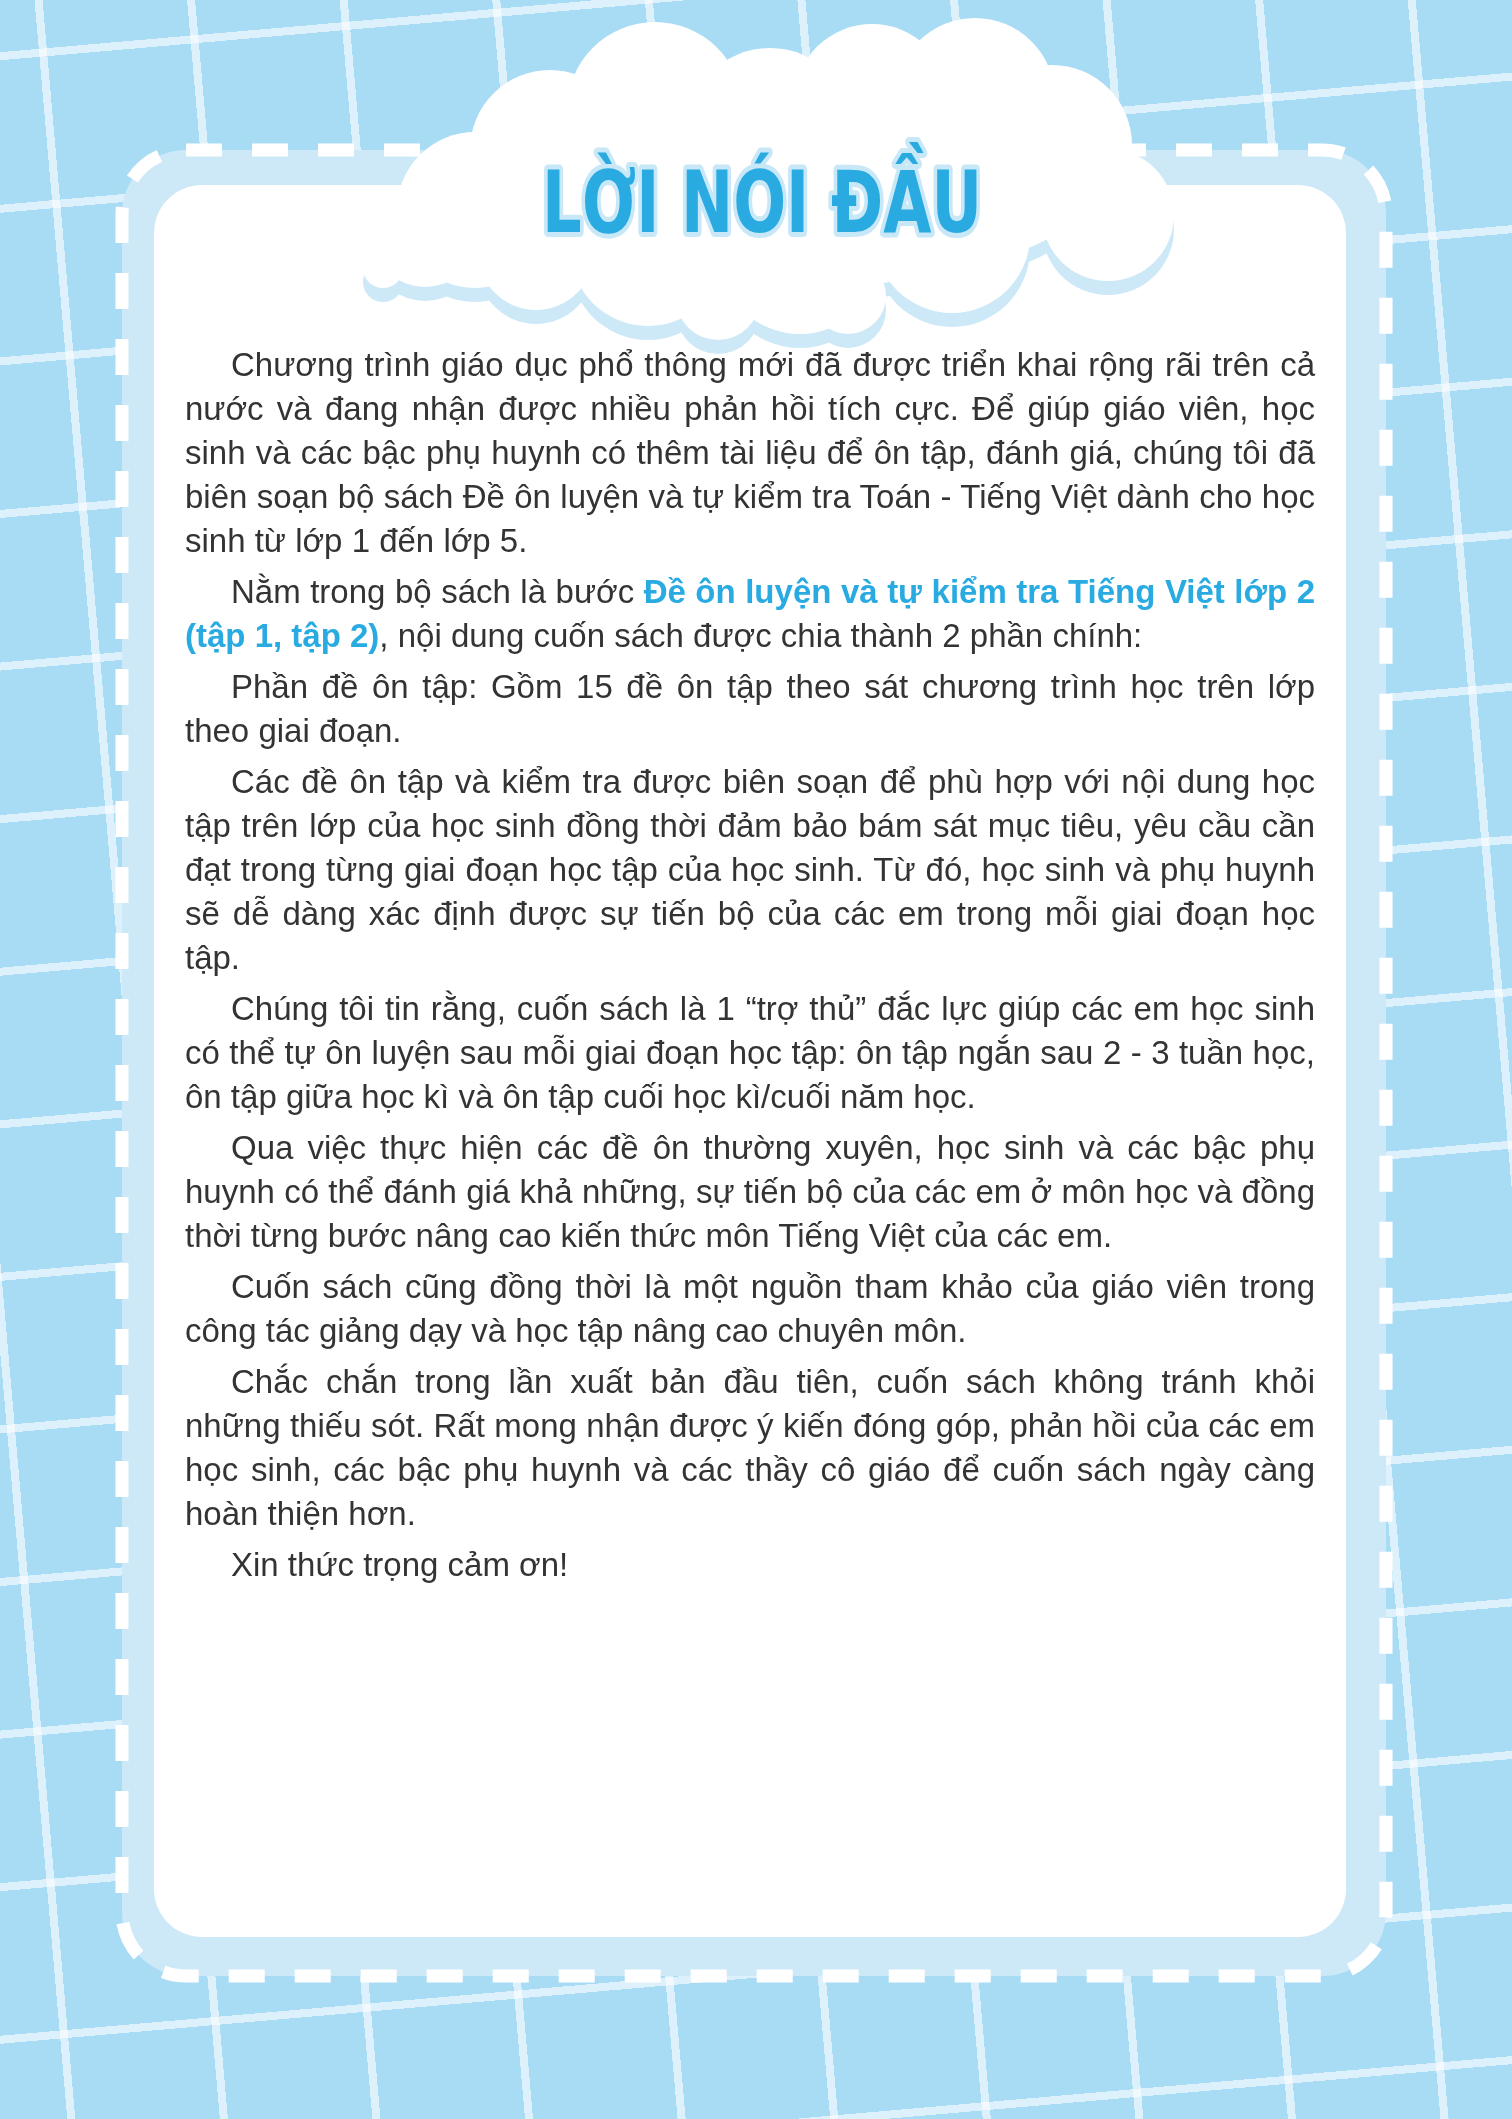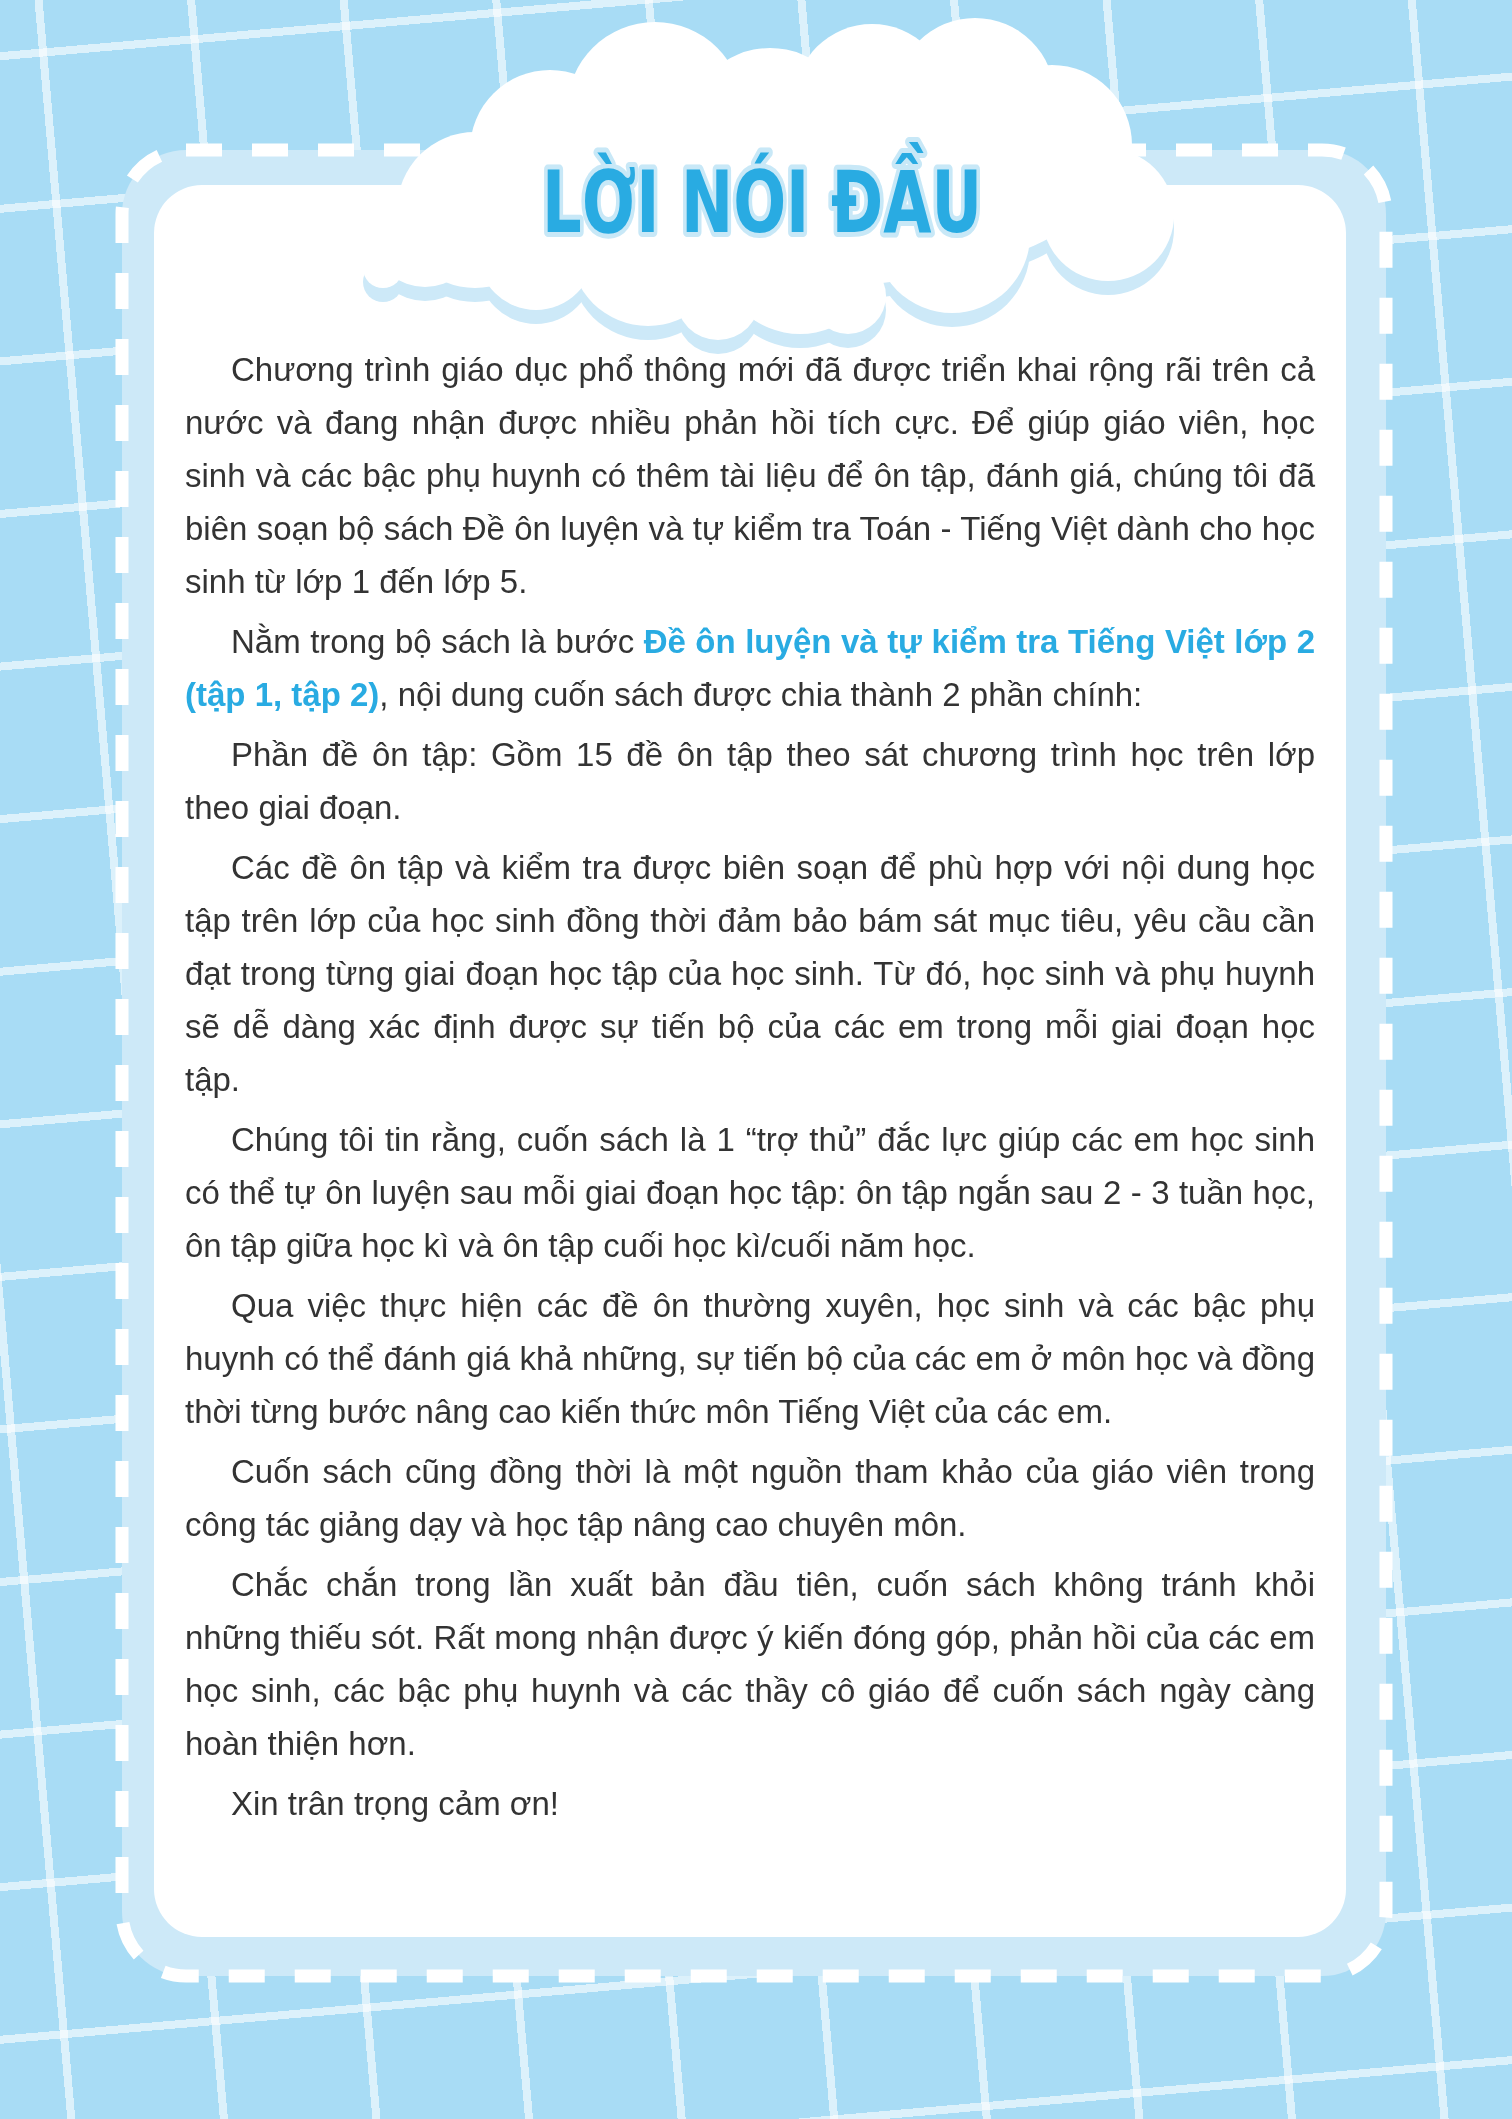--- a/index.html
+++ b/index.html
@@ -8,21 +8,21 @@
   .grid-bg{position:absolute;left:-320px;top:-320px;width:2300px;height:2900px;
     background-image:
       repeating-linear-gradient(to bottom, rgba(255,255,255,.6) 0 8px, transparent 8px 152px),
       repeating-linear-gradient(to right, rgba(255,255,255,.6) 0 8px, transparent 8px 152px);
     transform:rotate(-5deg);}
   .overlay-svg{position:absolute;left:0;top:0;pointer-events:none;}
   .frame-rect{fill:#cde9f8;stroke:#ffffff;stroke-width:13;stroke-dasharray:36 30;}
   .card{position:absolute;left:154px;top:185px;width:1192px;height:1752px;background:#ffffff;
         border-radius:48px;}
   .preface{box-sizing:border-box;padding:158px 31px 0 31px;color:#333333;
-        font-size:33px;line-height:53px;}
+        font-size:33px;line-height:44px;}
   .preface p{margin:0 0 7px 0;text-indent:46px;text-align:justify;}
   .preface p:last-child{text-align:left;}
   .seg-bold{font-weight:normal;}
   .seg-bold-blue{font-weight:bold;color:#29abe2;}
   .cloud-shadow{fill:#cde9f8;}
   .cloud-body{fill:#ffffff;}
   .title-text{font-family:"DejaVu Sans",sans-serif;font-weight:bold;font-size:86px;
         fill:#29abe2;stroke:#c8e8f7;stroke-width:10px;paint-order:stroke;stroke-linejoin:round;}
 </style>
 </head>
@@ -39,21 +39,21 @@
   <div class="card">
     <div class="preface">
         <p><span class="seg-normal">Chương trình giáo dục phổ thông mới đã được triển khai rộng rãi trên cả nước và đang nhận được nhiều phản hồi tích cực. Để giúp giáo viên, học sinh và các bậc phụ huynh có thêm tài liệu để ôn tập, đánh giá, chúng tôi đã biên soạn bộ sách Đề ôn luyện và tự kiểm tra Toán - Tiếng Việt dành cho học sinh từ lớp 1 đến lớp 5.</span></p>
         <p><span class="seg-normal">Nằm trong bộ sách là bước </span><span class="seg-bold-blue">Đề ôn luyện và tự kiểm tra Tiếng Việt lớp 2 (tập 1, tập 2)</span><span class="seg-normal">, nội dung cuốn sách được chia thành 2 phần chính:</span></p>
         <p><span class="seg-bold">Phần đề ôn tập: </span><span class="seg-normal">Gồm 15 đề ôn tập theo sát chương trình học trên lớp theo giai đoạn.</span></p>
         <p><span class="seg-normal">Các đề ôn tập và kiểm tra được biên soạn để phù hợp với nội dung học tập trên lớp của học sinh đồng thời đảm bảo bám sát mục tiêu, yêu cầu cần đạt trong từng giai đoạn học tập của học sinh. Từ đó, học sinh và phụ huynh sẽ dễ dàng xác định được sự tiến bộ của các em trong mỗi giai đoạn học tập.</span></p>
         <p><span class="seg-normal">Chúng tôi tin rằng, cuốn sách là 1 “trợ thủ” đắc lực giúp các em học sinh có thể tự ôn luyện sau mỗi giai đoạn học tập: ôn tập ngắn sau 2 - 3 tuần học, ôn tập giữa học kì và ôn tập cuối học kì/cuối năm học.</span></p>
         <p><span class="seg-normal">Qua việc thực hiện các đề ôn thường xuyên, học sinh và các bậc phụ huynh có thể đánh giá khả những, sự tiến bộ của các em ở môn học và đồng thời từng bước nâng cao kiến thức môn Tiếng Việt của các em.</span></p>
         <p><span class="seg-normal">Cuốn sách cũng đồng thời là một nguồn tham khảo của giáo viên trong công tác giảng dạy và học tập nâng cao chuyên môn.</span></p>
         <p><span class="seg-normal">Chắc chắn trong lần xuất bản đầu tiên, cuốn sách không tránh khỏi những thiếu sót. Rất mong nhận được ý kiến đóng góp, phản hồi của các em học sinh, các bậc phụ huynh và các thầy cô giáo để cuốn sách ngày càng hoàn thiện hơn.</span></p>
-        <p><span class="seg-normal">Xin trân trọng cảm ơn!</span></p>
+        <p><span class="seg-normal">Xin thức trọng cảm ơn!</span></p>
       </div>
   </div>
 
   <svg class="overlay-svg" width="1512" height="2119">
     <g class="cloud-shadow" transform="translate(0,14)">
       <ellipse cx="760" cy="190" rx="330" ry="100"></ellipse>
       <circle cx="475" cy="210" r="78"></circle>
       <circle cx="536" cy="252" r="58"></circle>
       <ellipse cx="425" cy="245" rx="48" ry="42"></ellipse>
       <circle cx="383" cy="268" r="20"></circle>

